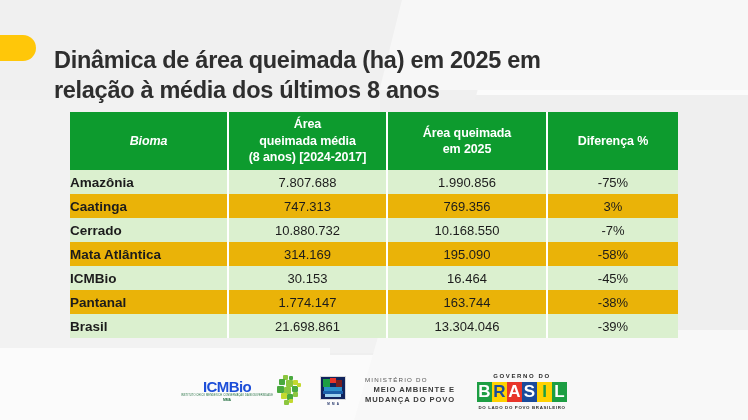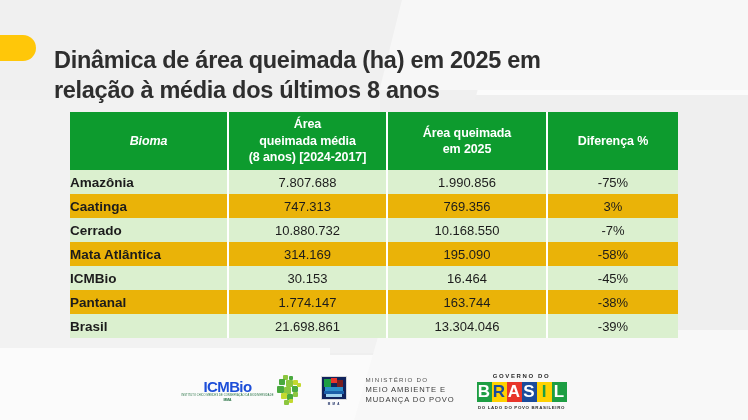--- a/index.html
+++ b/index.html
@@ -246,22 +246,23 @@
   }
   .ministry-line1 {
     font-size: 6.2px;
     color: #545454;
     letter-spacing: 1.2px;
   }
   .ministry-line2,
   .ministry-line3 {
     font-size: 7.6px;
     color: #3a3a3a;
-    font-weight: normal;
+    font-weight: bold;
     letter-spacing: 0.9px;
+    text-align: right;
   }
 
   .logo-gov {
     display: flex;
     flex-direction: column;
     align-items: center;
     margin-left: 6px;
   }
   .gov-top {
     font-size: 6px;

